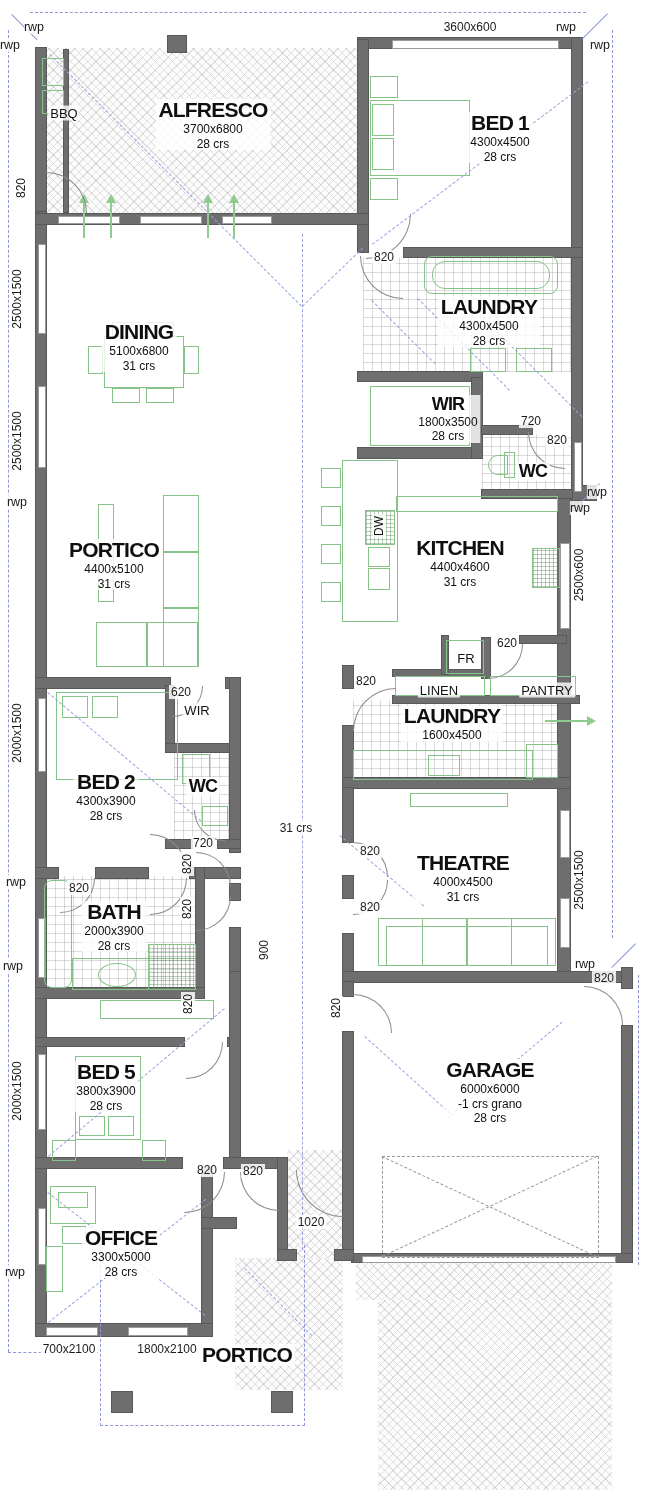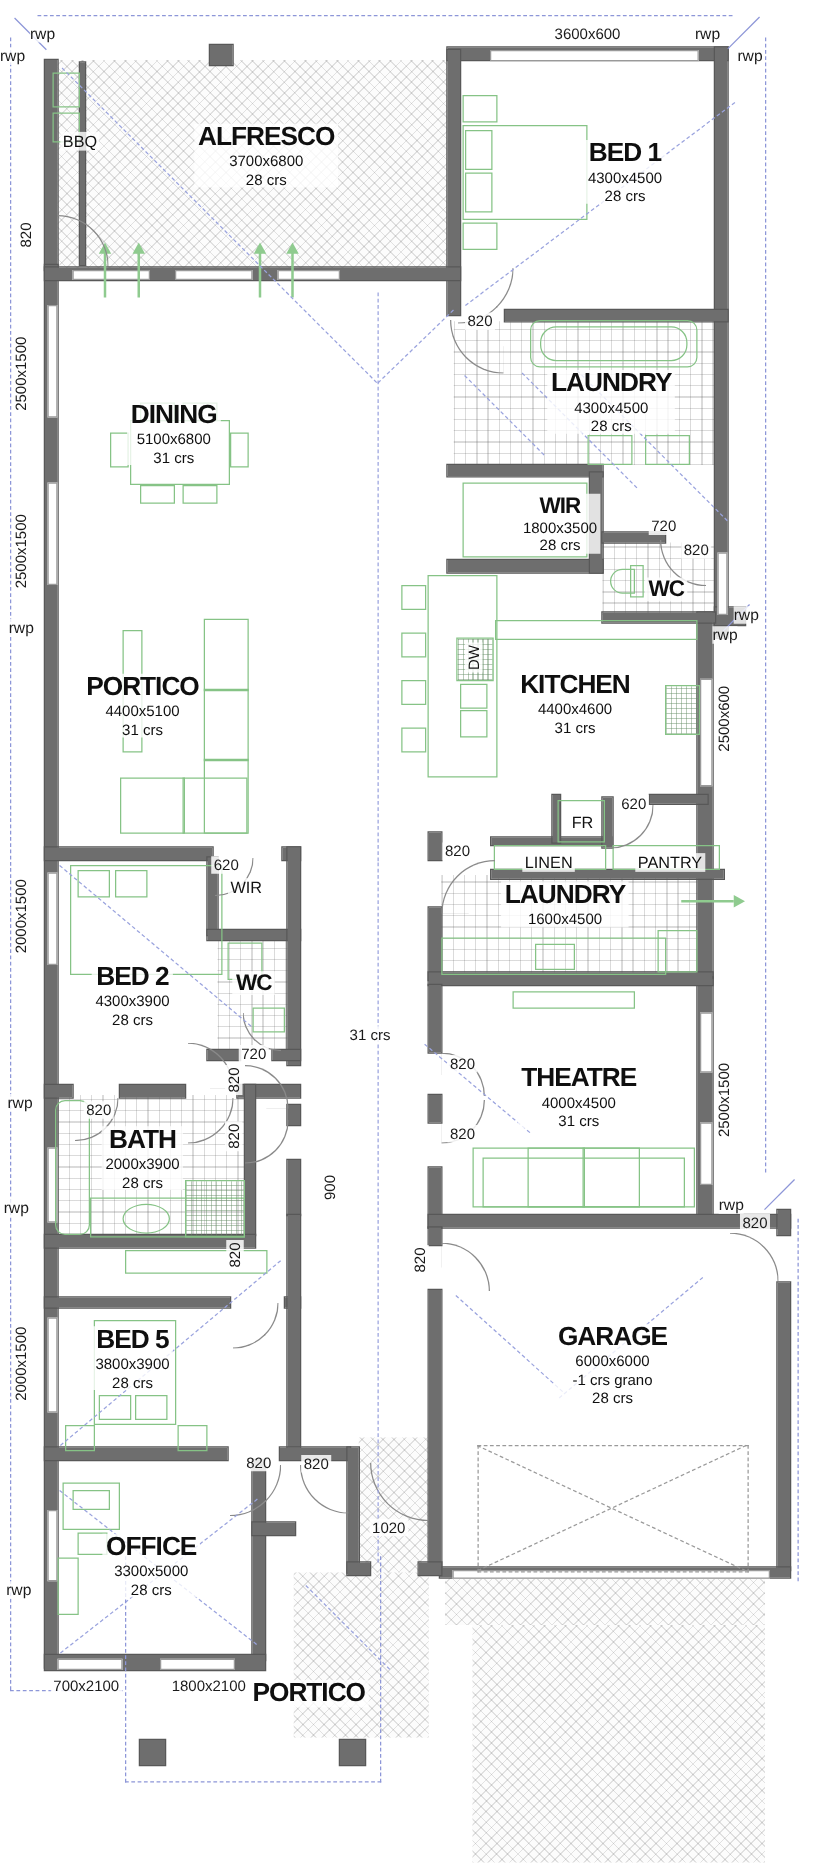--- a/index.html
+++ b/index.html
@@ -350,21 +350,21 @@
     <div class="rdim">28 crs</div>
   </div>
   <div class="rlabel" style="left:247px;top:1344px">
     <div class="rname">PORTICO</div>
   </div>
 
   <div class="fix" style="left:64px;top:113px">BBQ</div>
   <div class="fix rot" style="left:379px;top:526px">DW</div>
   <div class="fix" style="left:466px;top:658px">FR</div>
   <div class="fix" style="left:439px;top:690px">LINEN</div>
-  <div class="fix" style="left:536px;top:690px">PANTRY</div>
+  <div class="fix" style="left:547px;top:690px">PANTRY</div>
 
   <div class="dim" style="left:470px;top:27px">3600x600</div>
   <div class="dim vdim" style="left:21px;top:188px">820</div>
   <div class="dim vdim" style="left:17px;top:299px">2500x1500</div>
   <div class="dim vdim" style="left:17px;top:441px">2500x1500</div>
   <div class="dim vdim" style="left:17px;top:733px">2000x1500</div>
   <div class="dim vdim" style="left:17px;top:1091px">2000x1500</div>
   <div class="dim vdim" style="left:579px;top:575px">2500x600</div>
   <div class="dim vdim" style="left:579px;top:880px">2500x1500</div>
   <div class="dim" style="left:384px;top:257px">820</div>

